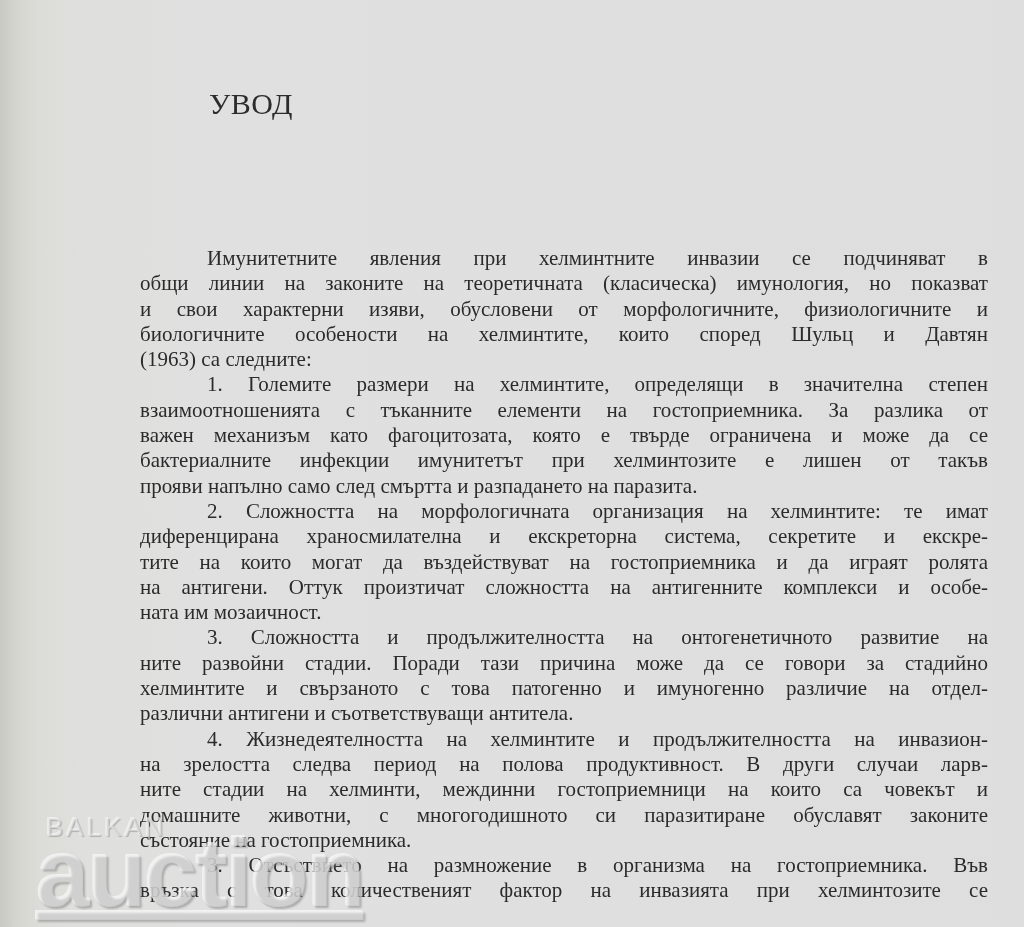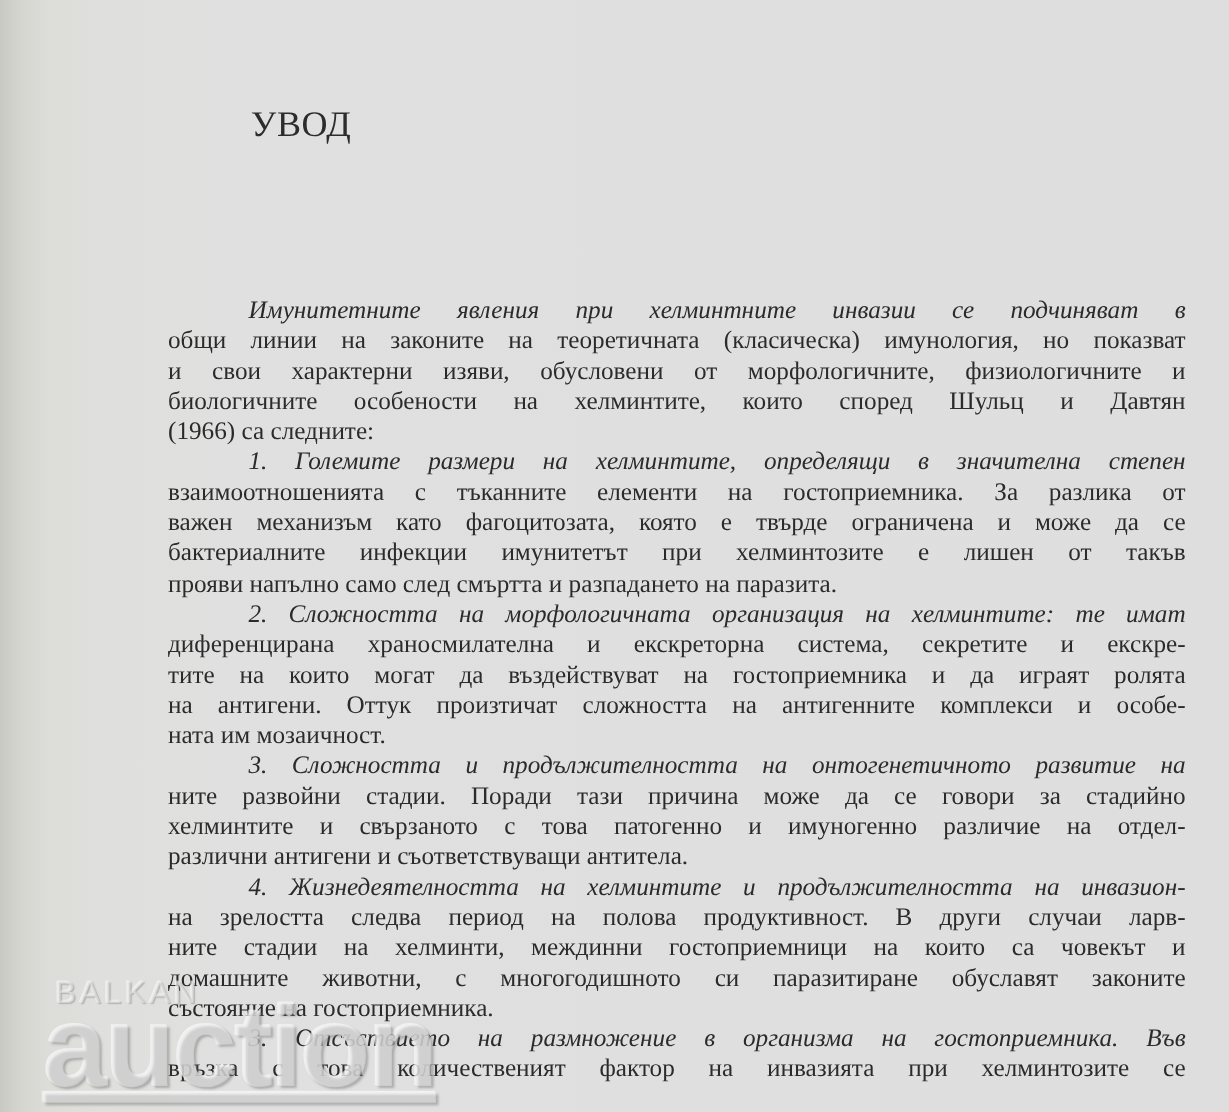--- a/index.html
+++ b/index.html
@@ -46,21 +46,20 @@
       white-space: nowrap;
       text-align: justify;
       text-align-last: justify;
       color: #2b2b2b;
     }
     .line.last {
       text-align-last: left;
     }
     .line.indent {
       padding-left: 67px;
-      font-style: italic;
     }
     .watermark {
       position: absolute;
       left: 0px;
       top: 812px;
       width: 320px;
       height: 115px;
       pointer-events: none;
     }
     .wm-top {
@@ -92,21 +91,21 @@
 <body>
 
 <div class="page">
   <h1 class="heading">УВОД</h1>
 
   <div class="body-text" id="body-text">
       <div class="line indent">Имунитетните явления при хелминтните инвазии се подчиняват в</div>
       <div class="line">общи линии на законите на теоретичната (класическа) имунология, но показват</div>
       <div class="line">и свои характерни изяви, обусловени от морфологичните, физиологичните и</div>
       <div class="line">биологичните особености на хелминтите, които според Шульц и Давтян</div>
-      <div class="line last">(1966) са следните:</div>
+      <div class="line last">(1963) са следните:</div>
       <div class="line indent">1. Големите размери на хелминтите, определящи в значителна степен</div>
       <div class="line">взаимоотношенията с тъканните елементи на гостоприемника. За разлика от</div>
       <div class="line">важен механизъм като фагоцитозата, която е твърде ограничена и може да се</div>
       <div class="line">бактериалните инфекции имунитетът при хелминтозите е лишен от такъв</div>
       <div class="line last">прояви напълно само след смъртта и разпадането на паразита.</div>
       <div class="line indent">2. Сложността на морфологичната организация на хелминтите: те имат</div>
       <div class="line">диференцирана храносмилателна и екскреторна система, секретите и екскре-</div>
       <div class="line">тите на които могат да въздействуват на гостоприемника и да играят ролята</div>
       <div class="line">на антигени. Оттук произтичат сложността на антигенните комплекси и особе-</div>
       <div class="line last">ната им мозаичност.</div>

